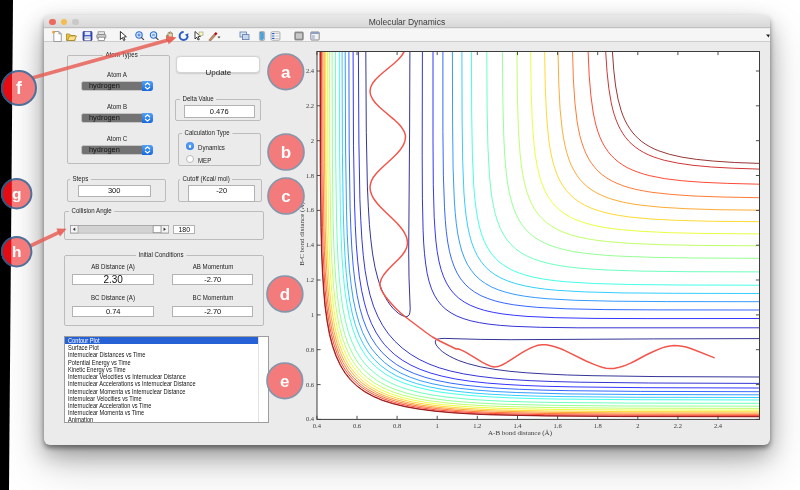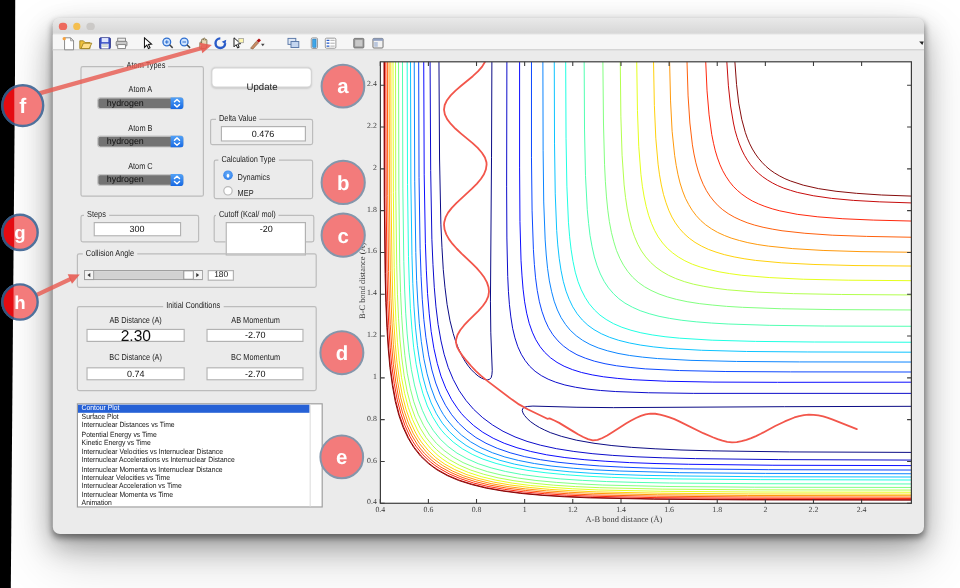--- a/index.html
+++ b/index.html
@@ -20,20 +20,21 @@
 .li.sel{background:#2661d6;color:#fff;width:193px}
 svg{display:block}
 .abs{position:absolute}
 </style></head><body>
 <div id="page">
 <div id="win"></div>
 <div id="titlebar"></div>
 <div class="tl" style="left:49.1px;background:#ed6a5e"></div>
 <div class="tl" style="left:60.8px;background:#f4be4f"></div>
 <div class="tl" style="left:72.1px;background:#cbc9c7"></div>
+<div id="title">Molecular Dynamics</div>
 <div id="toolbar"></div>
 <svg class="abs" style="left:44px;top:28.5px" width="726" height="15" viewBox="0 0 726 15">
 <g transform="translate(0,0)">
 <g transform="translate(8.299999999999997,2)">
           <path d="M1.5 0.5 h5 l2.5 2.5 v7.5 h-7.5 z" fill="#fff" stroke="#888" stroke-width="0.8"></path>
           <path d="M6.5 0.5 l2.5 2.5 h-2.5 z" fill="#ddd" stroke="#888" stroke-width="0.6"></path>
           <circle cx="1.2" cy="1.2" r="1.4" fill="#f6a13c"></circle>
         </g>
 <g transform="translate(22,2)">
           <path d="M0.5 3 v6.5 h8.5 l-0 -5 h-4 l-1.5-1.5 z" fill="#f0c23c" stroke="#9a7d1c" stroke-width="0.7"></path>
@@ -142,38 +143,38 @@
 <div class="abs" style="left:185.9px;top:142.1px;width:8.2px;height:8.2px;border-radius:50%;background:radial-gradient(circle at 50% 40%,#6db1f7,#1b6fe8)"></div>
 <div class="abs" style="left:188.6px;top:144.8px;width:2.8px;height:2.8px;border-radius:50%;background:#fff"></div>
 <div class="lab" style="left:198px;top:143px;transform-origin:0 50%">Dynamics</div>
 <div class="abs" style="left:185.9px;top:154.7px;width:8.2px;height:8.2px;border-radius:50%;background:#fff;border:1px solid #b9b9b9"></div>
 <div class="lab" style="left:198px;top:155.5px;transform-origin:0 50%">MEP</div>
 <div class="grp" style="left:66.6px;top:179px;width:99.7px;height:23px"></div>
 <div class="grplab" style="left:70px;top:175.3px">Steps</div>
 <div class="edit" style="left:77.8px;top:185.1px;width:72.8px;height:11.8px;line-height:10.8px;font-size:7.5px">300</div>
 <div class="grp" style="left:177.6px;top:179px;width:84.4px;height:23px"></div>
 <div class="grplab" style="left:180.2px;top:175.3px">Cutoff (Kcal/ mol)</div>
-<div class="edit" style="left:188.1px;top:185.1px;width:67.4px;height:28px;line-height:10.8px;font-size:7.5px">-20</div>
+<div class="edit" style="left:188.1px;top:185.1px;width:67.4px;height:17px;line-height:10.8px;font-size:7.5px">-20</div>
 <div class="grp" style="left:64px;top:211px;width:200px;height:28.5px"></div>
 <div class="grplab" style="left:68.7px;top:207.4px">Collision Angle</div>
 <svg class="abs" style="left:70px;top:225.2px" width="99" height="8.4" viewBox="0 0 99 8.4">
       <rect x="0.4" y="0.4" width="98.2" height="7.6" fill="#e8e8e8" stroke="#9c9c9c" stroke-width="0.8"></rect>
       <rect x="8" y="1" width="75.2" height="6.4" fill="#d2d2d2"></rect>
       <rect x="0.4" y="0.4" width="7.6" height="7.6" fill="#f4f4f4" stroke="#9c9c9c" stroke-width="0.8"></rect>
       <path d="M5.2 2.4 L2.8 4.2 L5.2 6 Z" fill="#333"></path>
       <rect x="83.2" y="0.7" width="8" height="7" fill="#fdfdfd" stroke="#8c8c8c" stroke-width="0.8"></rect>
       <rect x="91.2" y="0.4" width="7.6" height="7.6" fill="#f4f4f4" stroke="#9c9c9c" stroke-width="0.8"></rect>
       <path d="M93.6 2.4 L96 4.2 L93.6 6 Z" fill="#333"></path>
     </svg>
 <div class="edit" style="left:173.4px;top:225.2px;width:21.8px;height:9px;line-height:8px;font-size:7px">180</div>
 <div class="grp" style="left:64px;top:254.5px;width:200px;height:71.2px"></div>
 <div class="grplab" style="left:136.1px;top:250.8px">Initial Conditions</div>
 <div class="lab" style="left:53.2px;top:261.5px;width:120px;text-align:center">AB Distance (A)</div>
 <div class="lab" style="left:153px;top:261.5px;width:120px;text-align:center">AB Momentum</div>
-<div class="edit" style="left:72.4px;top:274.3px;width:81.6px;height:11px;line-height:10px;font-size:13px">2.30</div>
+<div class="edit" style="left:72.4px;top:274.3px;width:81.6px;height:11px;line-height:10px;font-size:10px">2.30</div>
 <div class="edit" style="left:172.4px;top:274.3px;width:80.7px;height:11px;line-height:10px;font-size:7.5px">-2.70</div>
 <div class="lab" style="left:53.2px;top:292.5px;width:120px;text-align:center">BC Distance (A)</div>
 <div class="lab" style="left:153px;top:292.5px;width:120px;text-align:center">BC Momentum</div>
 <div class="edit" style="left:72.4px;top:306.1px;width:81.6px;height:11.3px;line-height:10.3px;font-size:7.5px">0.74</div>
 <div class="edit" style="left:172.4px;top:306.1px;width:80.7px;height:11.3px;line-height:10.3px;font-size:7.5px">-2.70</div>
 <div id="listbox">
       <div class="li sel"><span>Contour Plot</span></div>
       <div class="li"><span>Surface Plot</span></div>
       <div class="li"><span>Internuclear Distances vs Time</span></div>
       <div class="li"><span>Potential Energy vs Time</span></div>

